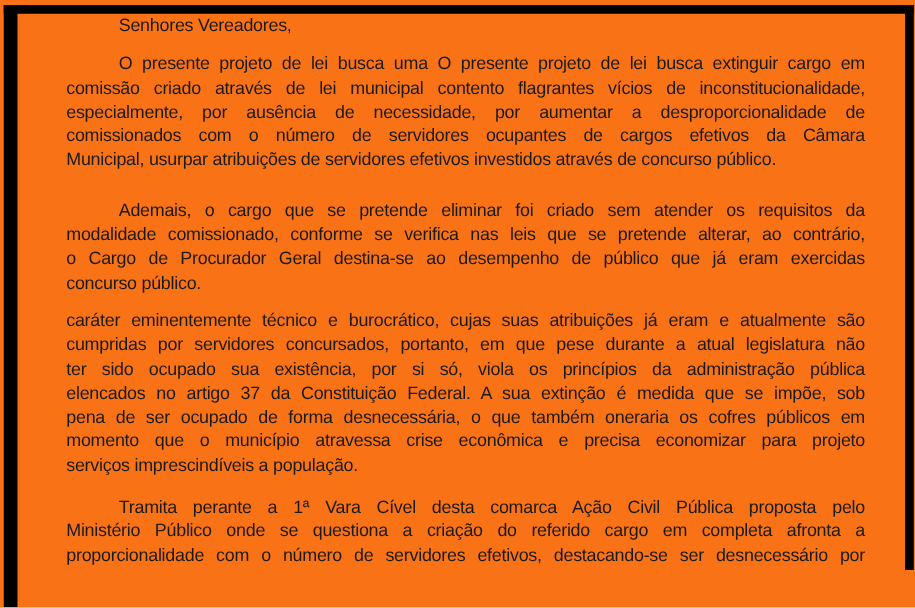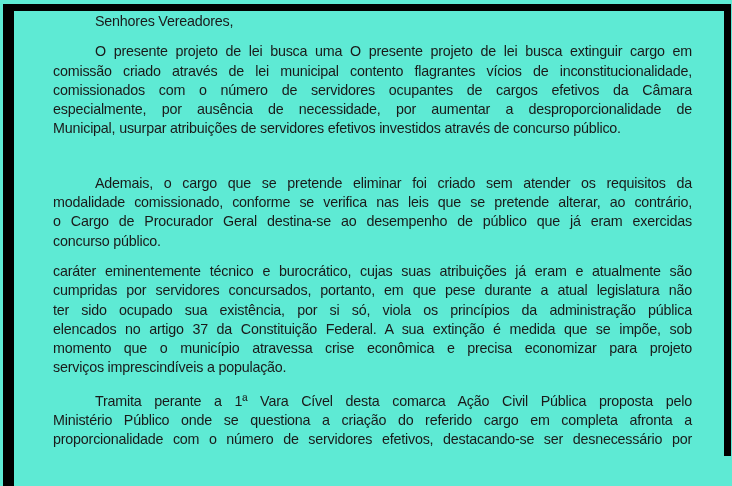--- a/index.html
+++ b/index.html
@@ -4,21 +4,21 @@
 <style>
   html, body {
     margin: 0;
     padding: 0;
     background: #ffffff;
   }
   .page {
     position: relative;
     width: 732px;
     height: 486px;
-    background: #5eead4;
+    background: #f97316;
     overflow: hidden;
     font-family: "Liberation Sans", "DejaVu Sans", sans-serif;
     color: #1a1a1a;
   }
   
   .frame-left {
     position: absolute;
     left: 3px; top: 4px;
     width: 11px; height: 482px;
     background: #000000;
@@ -56,53 +56,54 @@
     text-align-last: left;
     -moz-text-align-last: left;
   }
   .salutation {
     text-indent: 42px;
     text-align: left;
     text-align-last: left;
   }
   .para { margin: 0; }
   #paragraphs .para:nth-child(1) { margin-top: 11px; }
-  #paragraphs .para:nth-child(2) { margin-top: 35px; }
+  #paragraphs .para:nth-child(2) { margin-top: 21px; }
   #paragraphs .para:nth-child(3) { margin-top: 11px; }
   #paragraphs .para:nth-child(4) { margin-top: 14px; }
 </style>
 </head>
 <body>
 
 <div class="page">
   <div class="frame-left"></div>
   <div class="frame-top"></div>
   <div class="frame-right"></div>
 
   <div class="content">
     <div class="line salutation">Senhores Vereadores,</div>
     <div id="paragraphs">
         <div class="para">
           <div class="line first">O presente projeto de lei busca uma O presente projeto de lei busca extinguir cargo em</div>
           <div class="line">comissão criado através de lei municipal contento flagrantes vícios de inconstitucionalidade,</div>
+          <div class="line">especialmente, por ausência de necessidade, por aumentar a desproporcionalidade de</div>
           <div class="line">comissionados com o número de servidores ocupantes de cargos efetivos da Câmara</div>
-          <div class="line">especialmente, por ausência de necessidade, por aumentar a desproporcionalidade de</div>
           <div class="line endline">Municipal, usurpar atribuições de servidores efetivos investidos através de concurso público.</div>
         </div>
         <div class="para">
           <div class="line first">Ademais, o cargo que se pretende eliminar foi criado sem atender os requisitos da</div>
           <div class="line">modalidade comissionado, conforme se verifica nas leis que se pretende alterar, ao contrário,</div>
           <div class="line">o Cargo de Procurador Geral destina-se ao desempenho de público que já eram exercidas</div>
           <div class="line endline">concurso público.</div>
         </div>
         <div class="para">
           <div class="line">caráter eminentemente técnico e burocrático, cujas suas atribuições já eram e atualmente são</div>
           <div class="line">cumpridas por servidores concursados, portanto, em que pese durante a atual legislatura não</div>
           <div class="line">ter sido ocupado sua existência, por si só, viola os princípios da administração pública</div>
           <div class="line">elencados no artigo 37 da Constituição Federal.  A sua extinção é medida que se impõe, sob</div>
+          <div class="line">pena de ser ocupado de forma desnecessária, o que também oneraria os cofres públicos em</div>
           <div class="line">momento que o município atravessa crise econômica e precisa economizar para projeto</div>
           <div class="line endline">serviços imprescindíveis a população.</div>
         </div>
         <div class="para">
           <div class="line first">Tramita perante a 1ª Vara Cível desta comarca Ação Civil Pública proposta pelo</div>
           <div class="line">Ministério Público onde se questiona a criação do referido cargo em completa afronta a</div>
           <div class="line">proporcionalidade com o número de servidores efetivos, destacando-se ser desnecessário por</div>
         </div>
       </div>
   </div>

